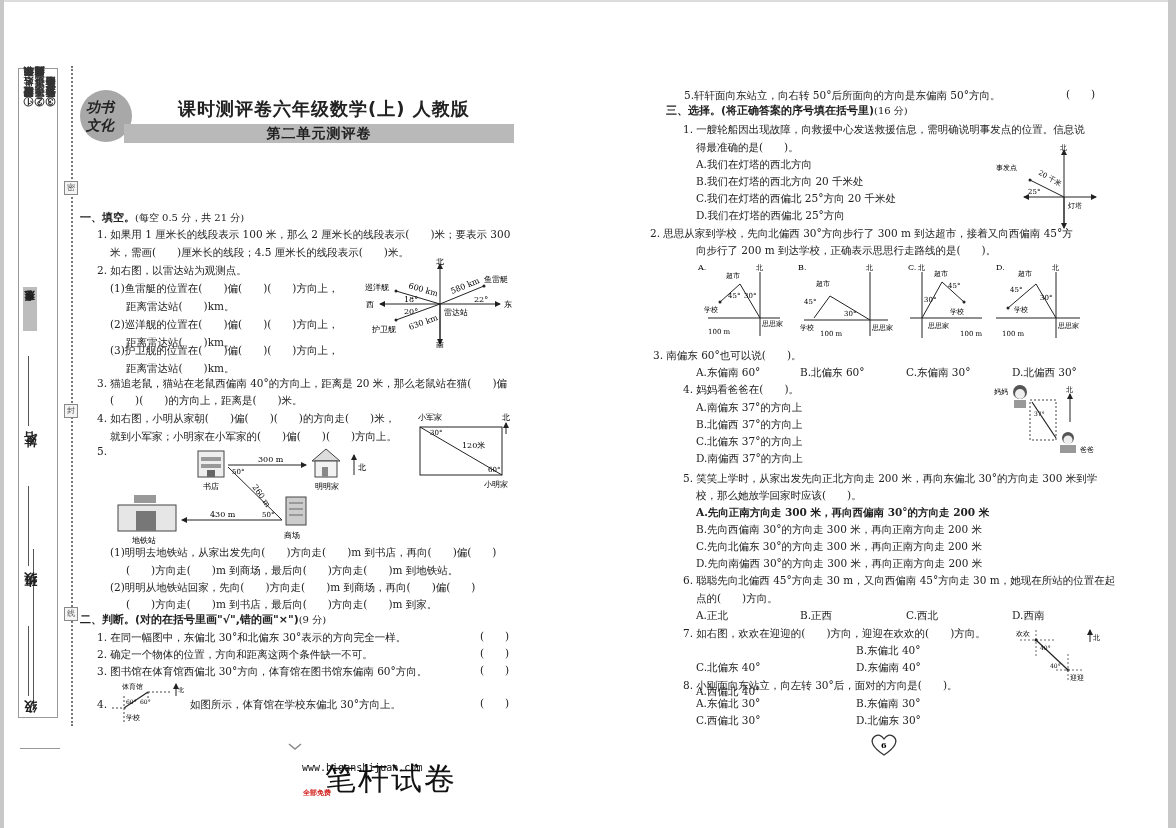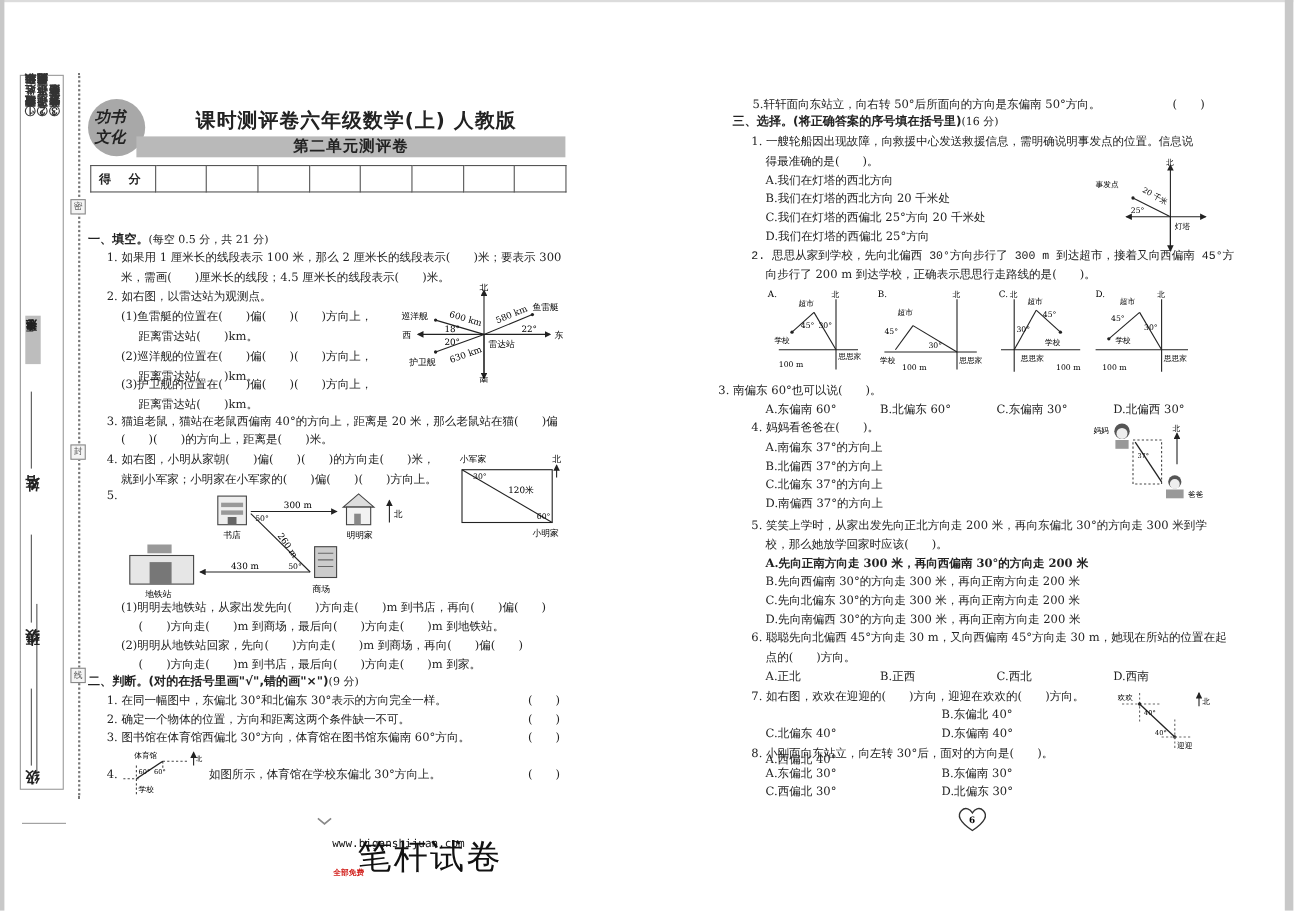--- a/index.html
+++ b/index.html
@@ -74,31 +74,20 @@
 
 <div class="logo">
   <div>功书</div>
   <div>文化</div>
 </div>
 <div class="page-title">课时测评卷六年级数学(上) 人教版</div>
 <div class="unit-bar">第二单元测评卷</div>
 
 <table class="score-table">
   <tbody>
-  <tr>
-    <td>得 分</td>
-    <td></td>
-    <td></td>
-    <td></td>
-    <td></td>
-    <td></td>
-    <td></td>
-    <td></td>
-    <td></td>
-  </tr>
 </tbody>
   </table>
 
 <div class="text section-head" style="left:80px;top:211px;">
   <span>一、填空。</span><span class="sub">(每空 0.5 分，共 21 分)</span>
 </div>
 <div class="text" style="left:97px;top:227px;">1. 如果用 1 厘米长的线段表示 100 米，那么 2 厘米长的线段表示(　　)米；要表示 300</div>
 <div class="text" style="left:110px;top:245px;">米，需画(　　)厘米长的线段；4.5 厘米长的线段表示(　　)米。</div>
 <div class="text" style="left:97px;top:263px;">2. 如右图，以雷达站为观测点。</div>
 <div class="text" style="left:110px;top:281px;">(1)鱼雷艇的位置在(　　)偏(　　)(　　)方向上，</div>
@@ -247,21 +236,21 @@
   <line x1="68" y1="55" x2="100" y2="55" stroke="#222" marker-end="url(#ar)"></line>
   <line x1="68" y1="55" x2="28" y2="55" stroke="#222" marker-end="url(#ar)"></line>
   <line x1="68" y1="55" x2="34" y2="38" stroke="#222"></line>
   <circle cx="34" cy="38" r="1.5" fill="#222"></circle>
   <text x="0" y="28" font-size="7">事发点</text>
   <text x="42" y="32" font-size="7" transform="rotate(30 42 32)">20 千米</text>
   <text x="32" y="52" font-size="7">25°</text>
   <text x="72" y="66" font-size="7">灯塔</text>
 </svg>
 
-<div class="text" style="left:683px;top:226px;font-family:Liberation Mono, monospace;">2. 思思从家到学校，先向北偏西 30°方向步行了 300 m 到达超市，接着又向西偏南 45°方</div>
+<div class="text" style="left:650px;top:226px;">2. 思思从家到学校，先向北偏西 30°方向步行了 300 m 到达超市，接着又向西偏南 45°方</div>
 <div class="text" style="left:696px;top:243px;">向步行了 200 m 到达学校，正确表示思思行走路线的是(　　)。</div>
 
 <svg style="position:absolute;left:696px;top:260px;" width="400" height="82">
 
   <g>
     <text x="2" y="10" font-size="8">A.</text>
     <text x="30" y="18" font-size="7">超市</text>
     <text x="60" y="10" font-size="7">北</text>
     <line x1="64" y1="76" x2="64" y2="12" stroke="#222"></line>
     <line x1="12" y1="58" x2="84" y2="58" stroke="#222"></line>

